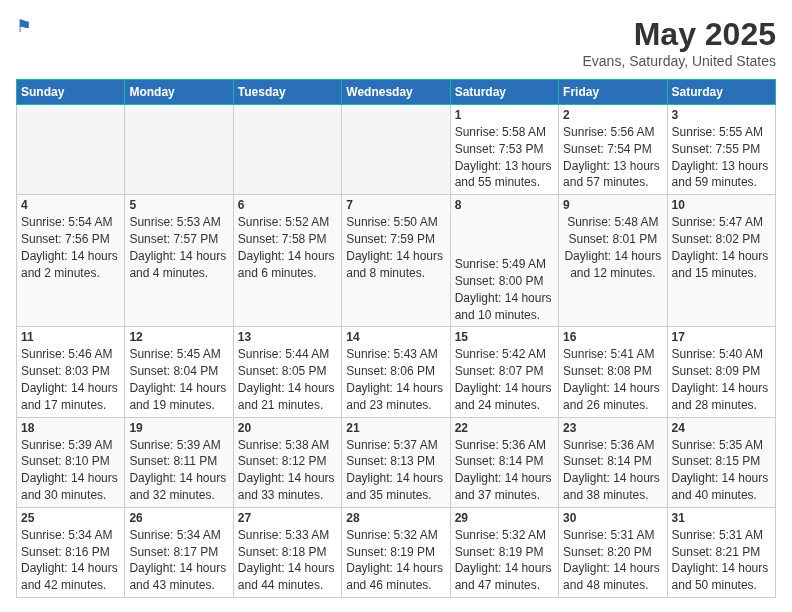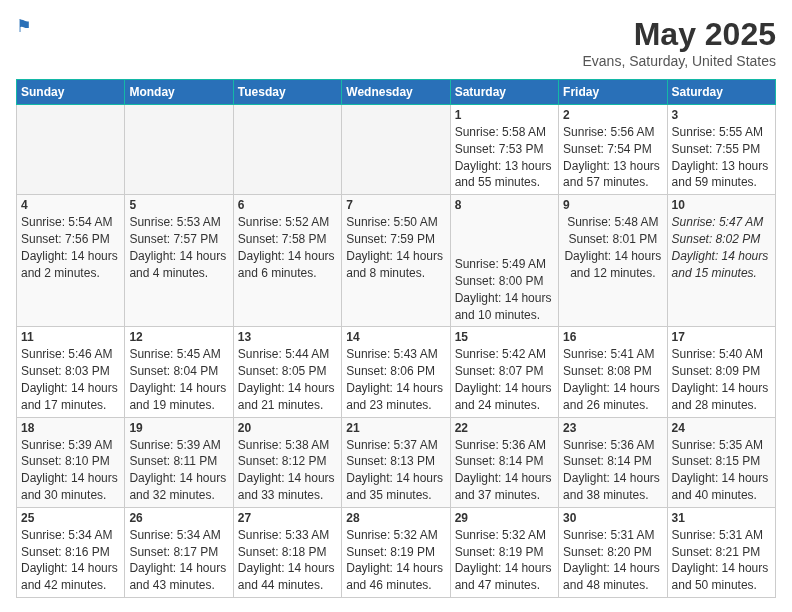--- a/index.html
+++ b/index.html
@@ -185,21 +185,21 @@
         </td>
         <td>
           <span class="day-number">9</span>
           <div class="day-info" style="white-space: pre-line; text-align: center;">Sunrise: 5:48 AM
 Sunset: 8:01 PM
 Daylight: 14 hours
 and 12 minutes.</div>
         </td>
         <td>
           <span class="day-number">10</span>
-          <div class="day-info" style="white-space: pre-line; font-style: italic;">Sunrise: 5:47 AM
+          <div class="day-info" style="white-space: pre-line;">Sunrise: 5:47 AM
 Sunset: 8:02 PM
 Daylight: 14 hours
 and 15 minutes.</div>
         </td>
       </tr>
       <tr>
         <td>
           <span class="day-number">11</span>
           <div class="day-info" style="white-space: pre-line;">Sunrise: 5:46 AM
 Sunset: 8:03 PM

